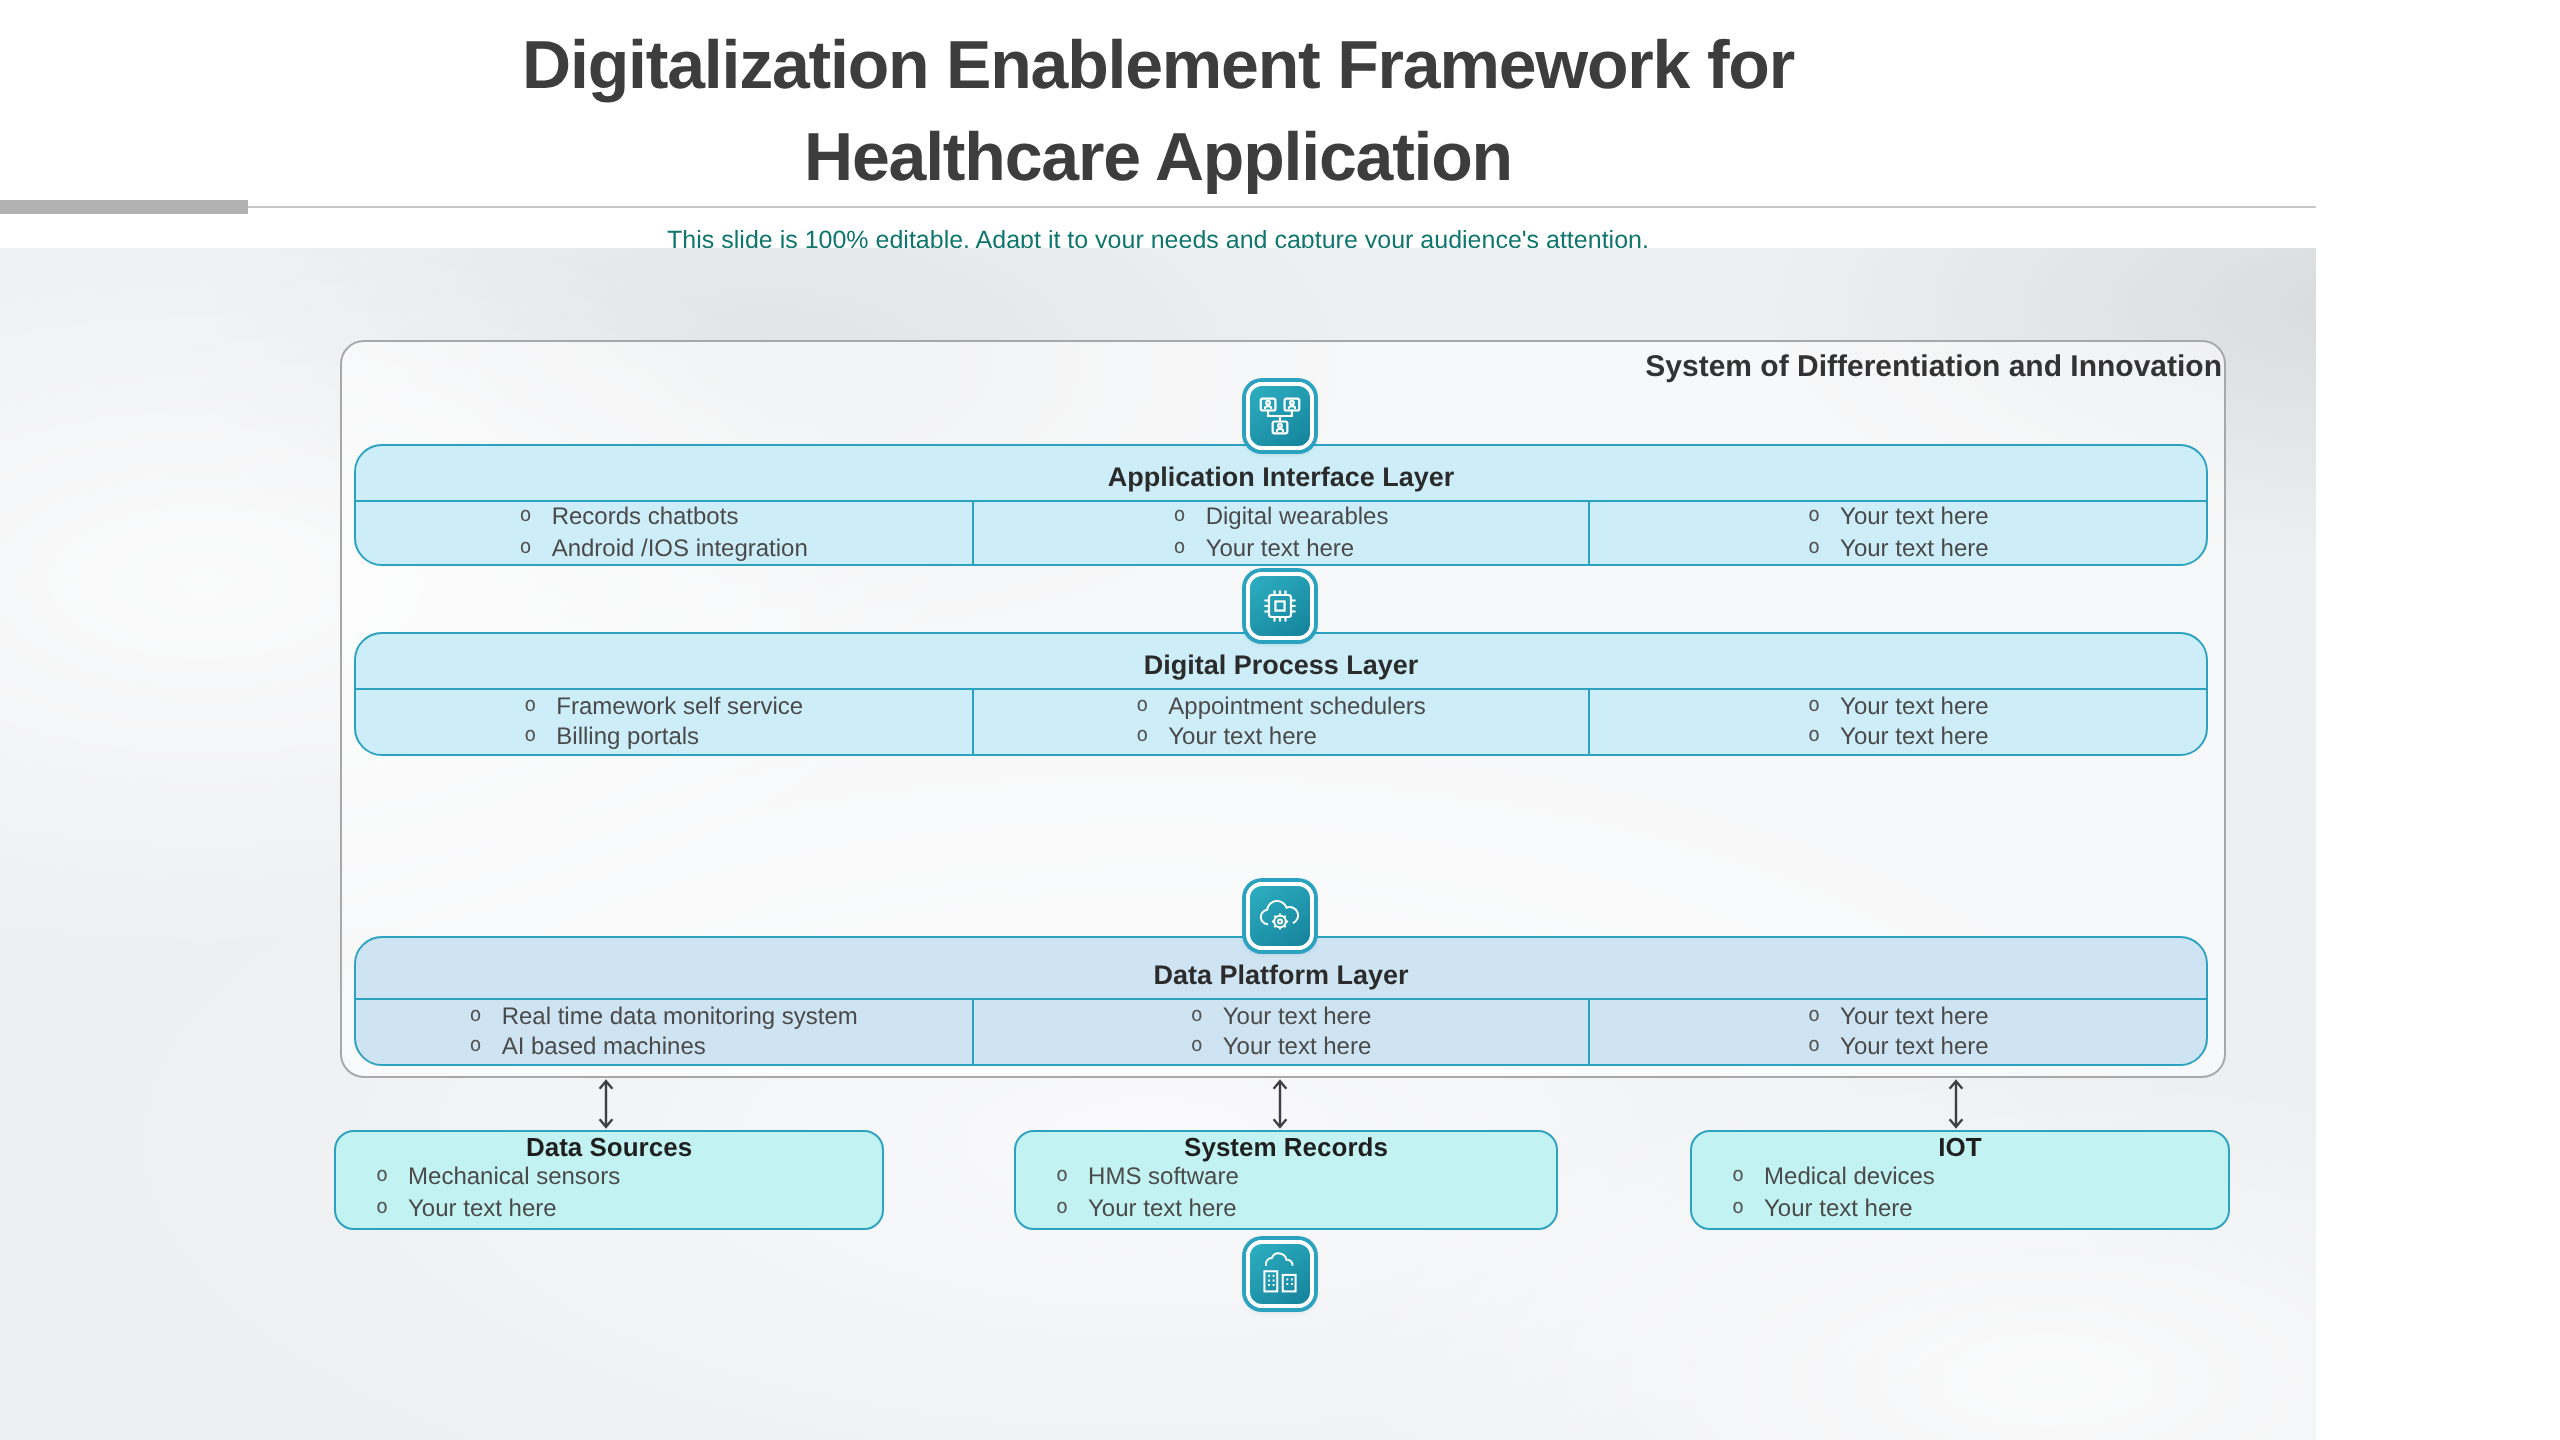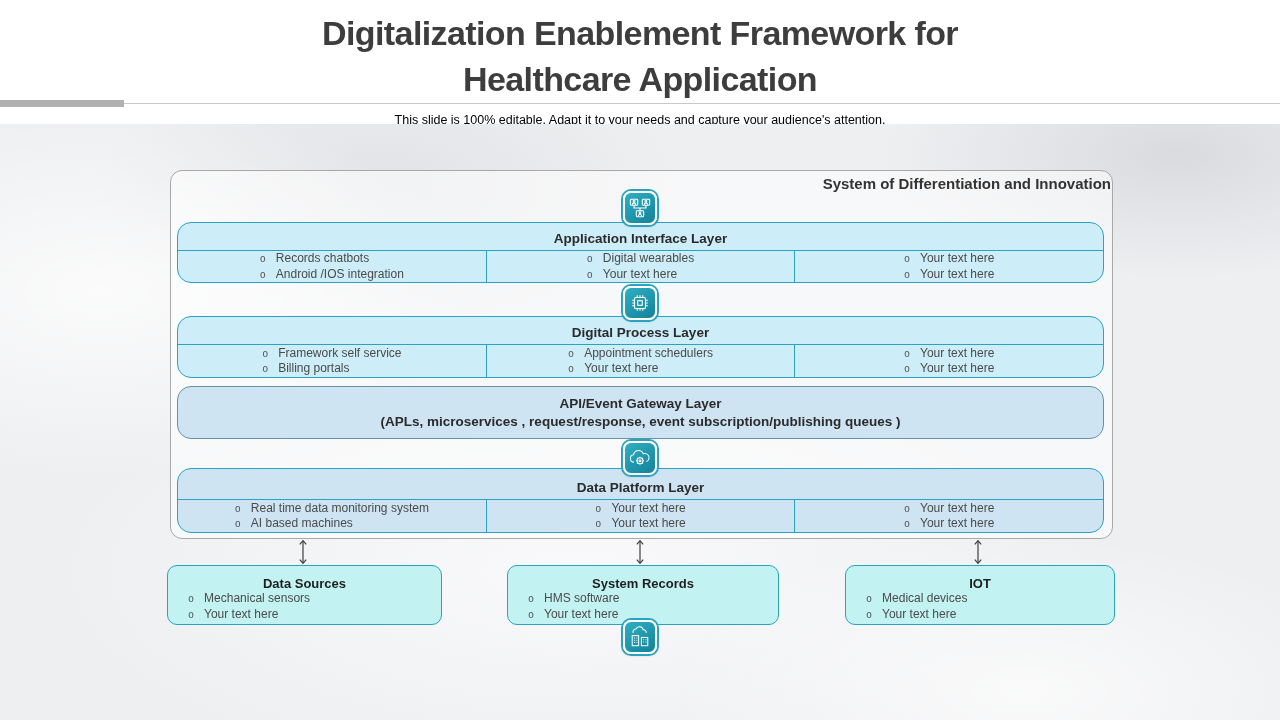--- a/index.html
+++ b/index.html
@@ -1,32 +1,32 @@
 <!DOCTYPE html>
 <html style="--accent-teal: #2aa2c0; --api-border: #6592a6; --cyan-fill: #cdeef8; --blue-fill: #cfe4f2; --source-fill: #c2f3f2; --infra-fill: #c9eaf4; --icon-teal-light: #2eafc2; --icon-teal-dark: #14829b; --title-color: #3d3d3d; --divider-gray: #b1b1b1;"><head>
 <meta charset="utf-8">
 <style>
   html,body{margin:0;padding:0;}
   .slide{
-    position:relative; width:1280px; height:720px; overflow:hidden;
+    position:relative; width:1158px; height:720px; overflow:hidden;
     background:#ffffff;
     font-family:"Liberation Sans","DejaVu Sans",sans-serif;
   }
   
   .page-title{
     position:absolute; top:10px; left:0; width:100%;
     text-align:center; font-size:34px; font-weight:bold;
     color:var(--title-color,#3d3d3d); line-height:46px; letter-spacing:-0.6px;
   }
   .page-title span{display:inline-block; max-width:780px;}
   .divider-line{position:absolute; top:103px; left:0; width:1280px; height:1px; background:#c9c9c9;}
   .divider-bar{position:absolute; top:100px; left:0; width:124px; height:7px; background:var(--divider-gray,#b1b1b1);}
   .page-subtitle{
     position:absolute; top:113px; left:0; width:100%;
-    text-align:center; font-size:12.5px; color:#000000;
+    text-align:center; font-size:12.5px; color:#0f766e;
   }
   
   .body-bg{
     position:absolute; top:124px; left:0; width:1280px; height:596px;
     background-color:#eeeff1;
     background-image:
       radial-gradient(ellipse 420px 180px at 92% 5%, rgba(205,208,213,.65), transparent 70%),
       radial-gradient(ellipse 520px 260px at 8% 28%, rgba(255,255,255,.75), transparent 72%),
       radial-gradient(ellipse 700px 280px at 45% 75%, rgba(252,252,253,.8), transparent 75%),
       radial-gradient(ellipse 500px 220px at 80% 95%, rgba(255,255,255,.7), transparent 70%),
@@ -76,21 +76,21 @@
   .li{display:flex; font-size:12px; color:#4a4a4a; line-height:15.5px;}
   .o{font-family:"DejaVu Sans Mono",monospace; font-size:10px; margin-right:10px; color:#555; transform:translateY(-0.5px);}
   .col-inner{text-align:left;}
   
   .varrow{position:absolute; top:539px; z-index:2;}
   #arrow-1{left:297px;} #arrow-2{left:634px;} #arrow-3{left:972px;}
   
   .source-box{
     position:absolute; top:565px; height:48px; z-index:3;
     background:var(--source-fill,#c2f3f2);
-    border:1px solid var(--accent-teal,#2aa2c0); border-radius:10px; padding-top:10px;
+    border:1px solid var(--accent-teal,#2aa2c0); border-radius:10px; padding-top:0;
   }
   #source-0{left:167px; width:273px;}
   #source-1{left:507px; width:270px;}
   #source-2{left:845px; width:268px;}
   .source-title{text-align:center; font-weight:bold; font-size:13px; color:#1f1f1f; line-height:15px;}
   .source-items{padding-left:20px;}
   
   .infra-box{
     position:absolute; left:167px; top:646px; width:946px; height:45px; z-index:3;
     background:var(--infra-fill,#c9eaf4);
@@ -218,24 +218,20 @@
             </div>
         <div class="li">
               <span class="o">o</span>
               <span>Your text here</span>
             </div>
       </div>
         </div>
     </div>
   </div>
 
-  <div class="band blue" id="band-api">
-    <div class="banner-title">API/Event Gateway Layer</div>
-    <div class="banner-sub">(APLs, microservices , request/response, event subscription/publishing queues )</div>
-  </div>
 
   <div class="fw-icon" style="top:441px;">
     <svg viewBox="0 0 24 24" width="22" height="22">
       <g fill="none" stroke="#fff" stroke-width="1.1">
         <path d="M5.5 16.5a4 4 0 0 1-.5-7.96 5.5 5.5 0 0 1 10.6-1.1A4.3 4.3 0 0 1 19 15.9"></path>
         <circle cx="12" cy="15" r="3.2"></circle>
         <circle cx="12" cy="15" r="1.1"></circle>
         <path d="M12 10.6v1.2M12 18.2v1.2M7.6 15h1.2M15.2 15h1.2M8.9 11.9l.85.85M14.25 17.25l.85.85M15.1 11.9l-.85.85M9.75 17.25l-.85.85"></path>
       </g>
     </svg>

